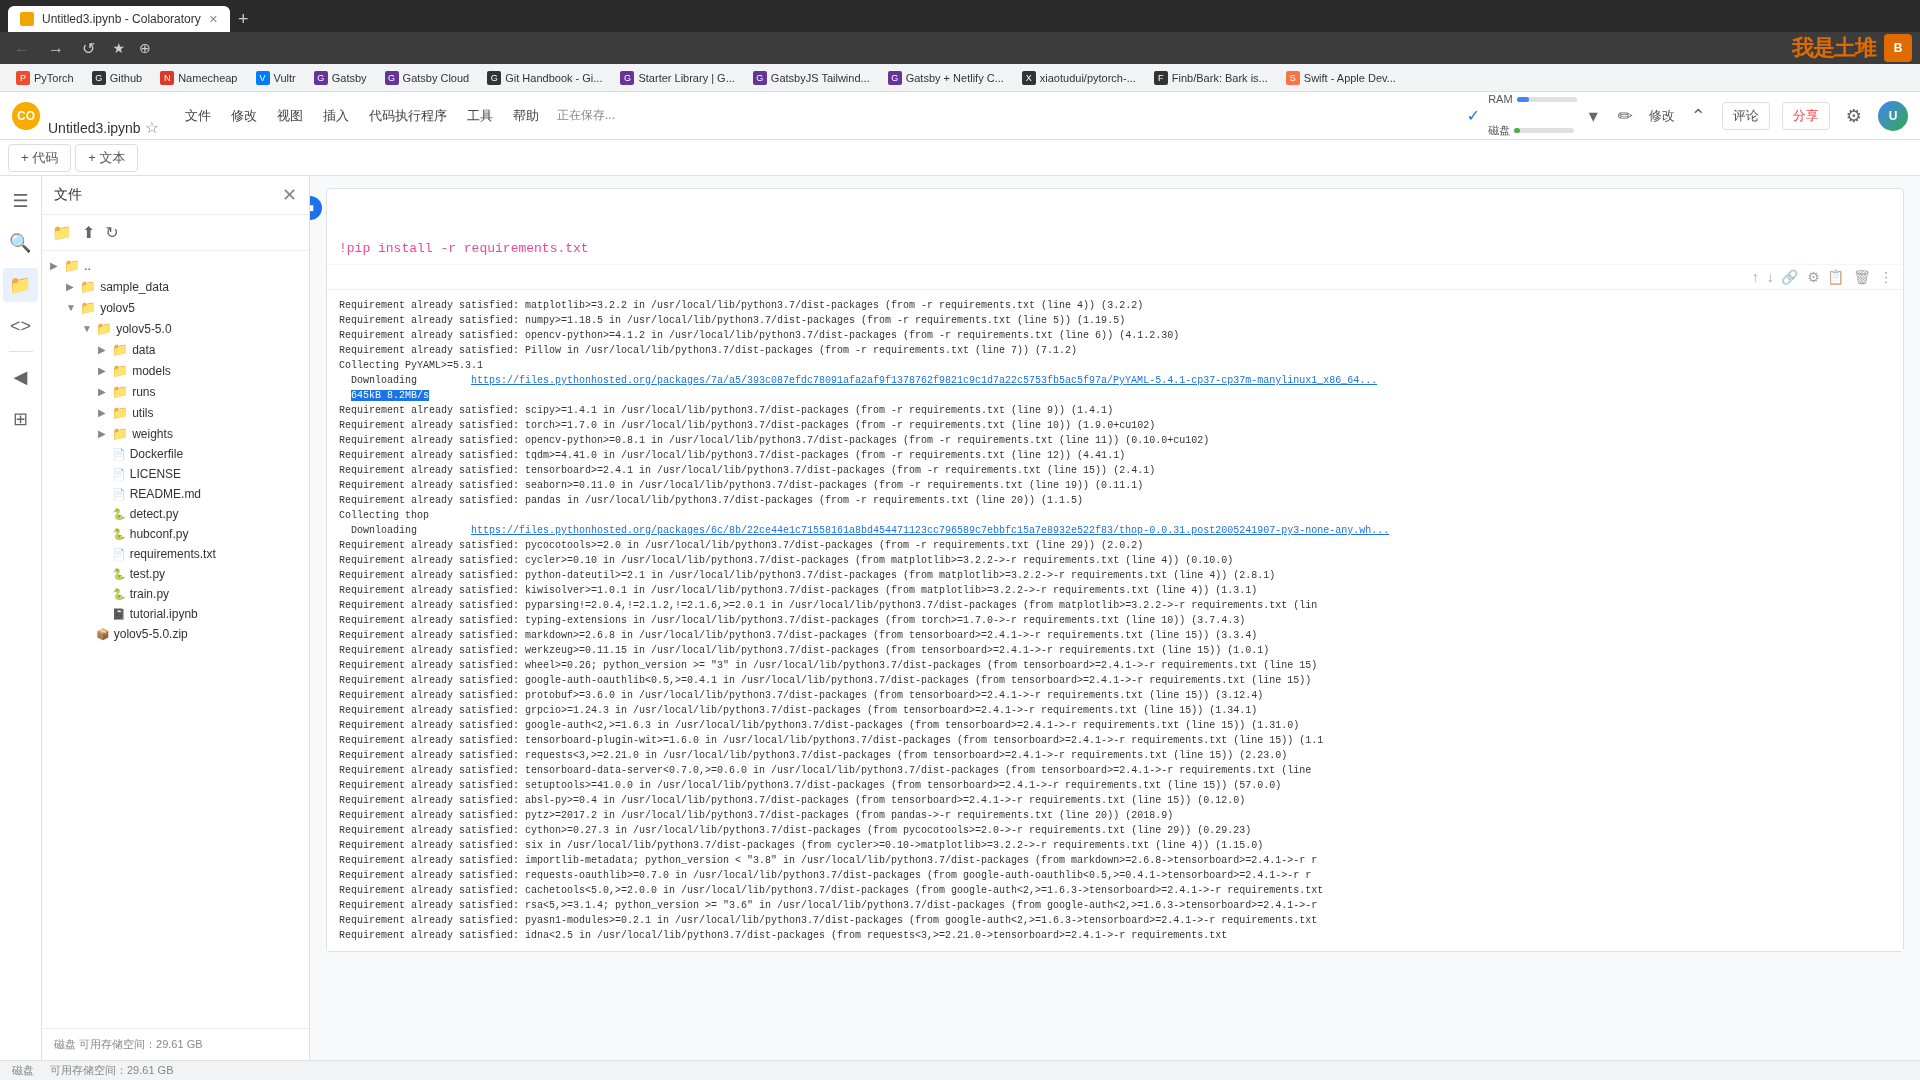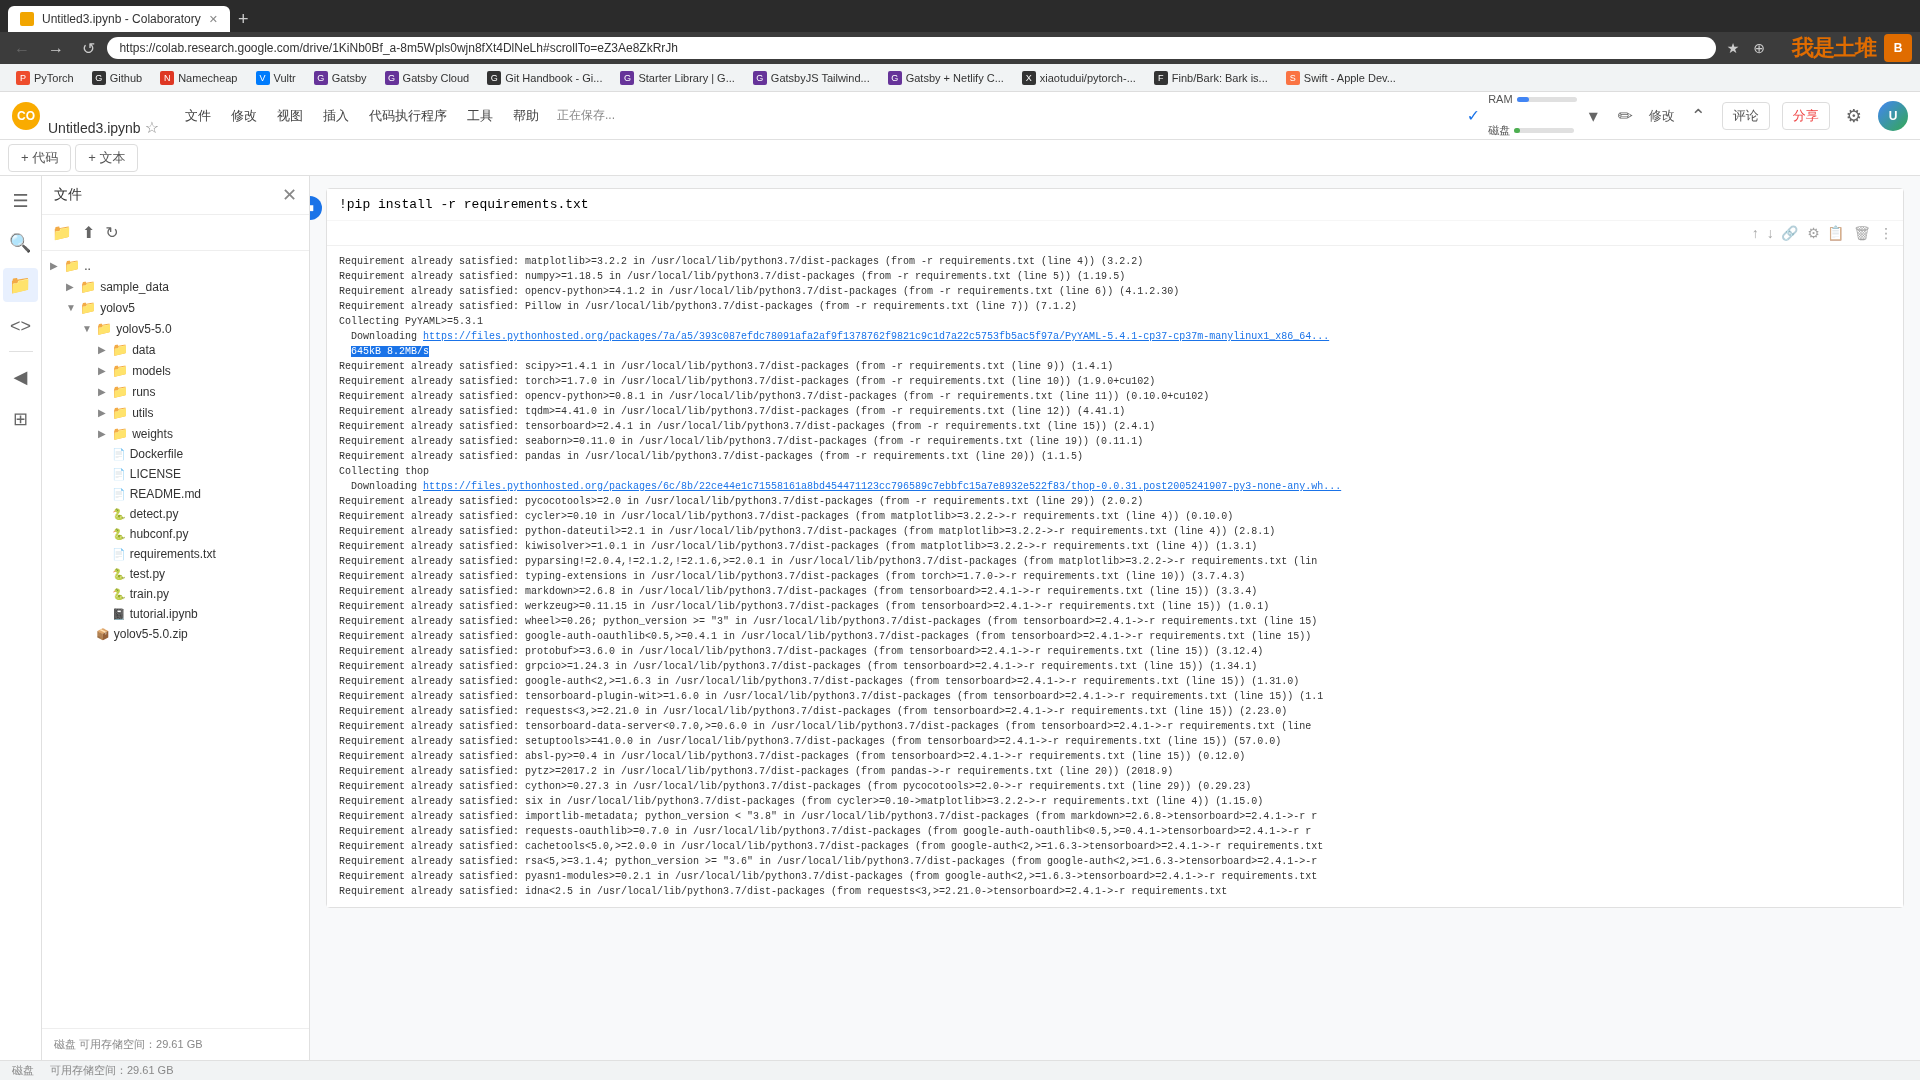--- a/index.html
+++ b/index.html
@@ -76,27 +76,27 @@
     .left-nav-btn { background: none; border: none; font-size: 18px; color: #666; cursor: pointer; padding: 6px; border-radius: 4px; }
     .left-nav-btn.active { color: #1a73e8; background: #e8f0fe; }
     .left-nav-divider { width: 24px; height: 1px; background: #e0e0e0; }
 
     
     .notebook-area { flex: 1; background: #f8f9fa; overflow-y: auto; padding: 8px 0; }
     .cell-container { position: relative; margin: 4px 16px; }
     .cell-run-btn-area { position: absolute; left: -28px; top: 8px; }
     .cell-run-btn { width: 24px; height: 24px; border-radius: 50%; background: #1a73e8; border: none; color: white; cursor: pointer; font-size: 12px; display: flex; align-items: center; justify-content: center; }
     .cell { background: #fff; border: 1px solid #e0e0e0; border-radius: 4px; }
-    .cell-input { padding: 8px 12px; font-family: 'Courier New', monospace; font-size: 13px; color: #000000; background: #fff; }
+    .cell-input { padding: 8px 12px; font-family: 'Courier New', monospace; font-size: 13px; color: #ec4899; background: #fff; margin-top: 44px; }
     .cell-toolbar { display: flex; align-items: center; justify-content: flex-end; padding: 2px 8px; border-top: 1px solid #f0f0f0; gap: 4px; opacity: 0.6; }
     .cell-toolbar-btn { background: none; border: none; font-size: 14px; color: #666; cursor: pointer; padding: 2px; }
     .cell-output { border-top: 1px solid #f0f0f0; padding: 0; }
     .output-text { font-family: 'Courier New', monospace; font-size: 10px; color: #333; padding: 8px 12px; line-height: 1.5; white-space: pre; overflow-x: hidden; background: #fff; }
     .output-text .highlight { background: #1a73e8; color: #fff; display: inline; }
-    .output-text a { color: #1a73e8; text-decoration: underline; }
+    .output-text a { color: #1a73e8; text-decoration: underline; margin-left: 48px; }
 
     
     .status-bar { height: 20px; background: #f1f3f4; border-top: 1px solid #e0e0e0; display: flex; align-items: center; padding: 0 12px; font-size: 11px; color: #888; gap: 16px; }
 
     
     ::-webkit-scrollbar { width: 6px; height: 6px; }
     ::-webkit-scrollbar-track { background: #f1f1f1; }
     ::-webkit-scrollbar-thumb { background: #ccc; border-radius: 3px; }
   </style>
 </head>
@@ -110,21 +110,20 @@
       <span style="font-size:12px;color:#333;overflow:hidden;text-overflow:ellipsis;white-space:nowrap;max-width:180px;">Untitled3.ipynb - Colaboratory</span>
       <span class="tab-close">✕</span>
     </div>
     <button class="browser-tab-new">+</button>
   </div>
 
   <div class="browser-toolbar">
     <button class="nav-btn disabled">←</button>
     <button class="nav-btn">→</button>
     <button class="nav-btn">↺</button>
-    <input class="address-bar" type="text" value="https://colab.research.google.com/drive/1KiNb0Bf_a-8m5Wpls0wjn8fXt4DlNeLh#scrollTo=eZ3Ae8ZkRrJh" style="">
     <div class="browser-actions">
       <button class="browser-action-btn">★</button>
       <button class="browser-action-btn">⊕</button>
     </div>
 
     <div style="display:flex;align-items:center;gap:8px;margin-left:auto;">
       <div style="font-size:22px;color:#e06c00;font-weight:bold;letter-spacing:-1px;margin-left:16px;">我是土堆</div>
       <div style="width:28px;height:28px;background:#e06c00;border-radius:4px;display:flex;align-items:center;justify-content:center;color:white;font-size:12px;font-weight:bold;">B</div>
     </div>
   </div>

